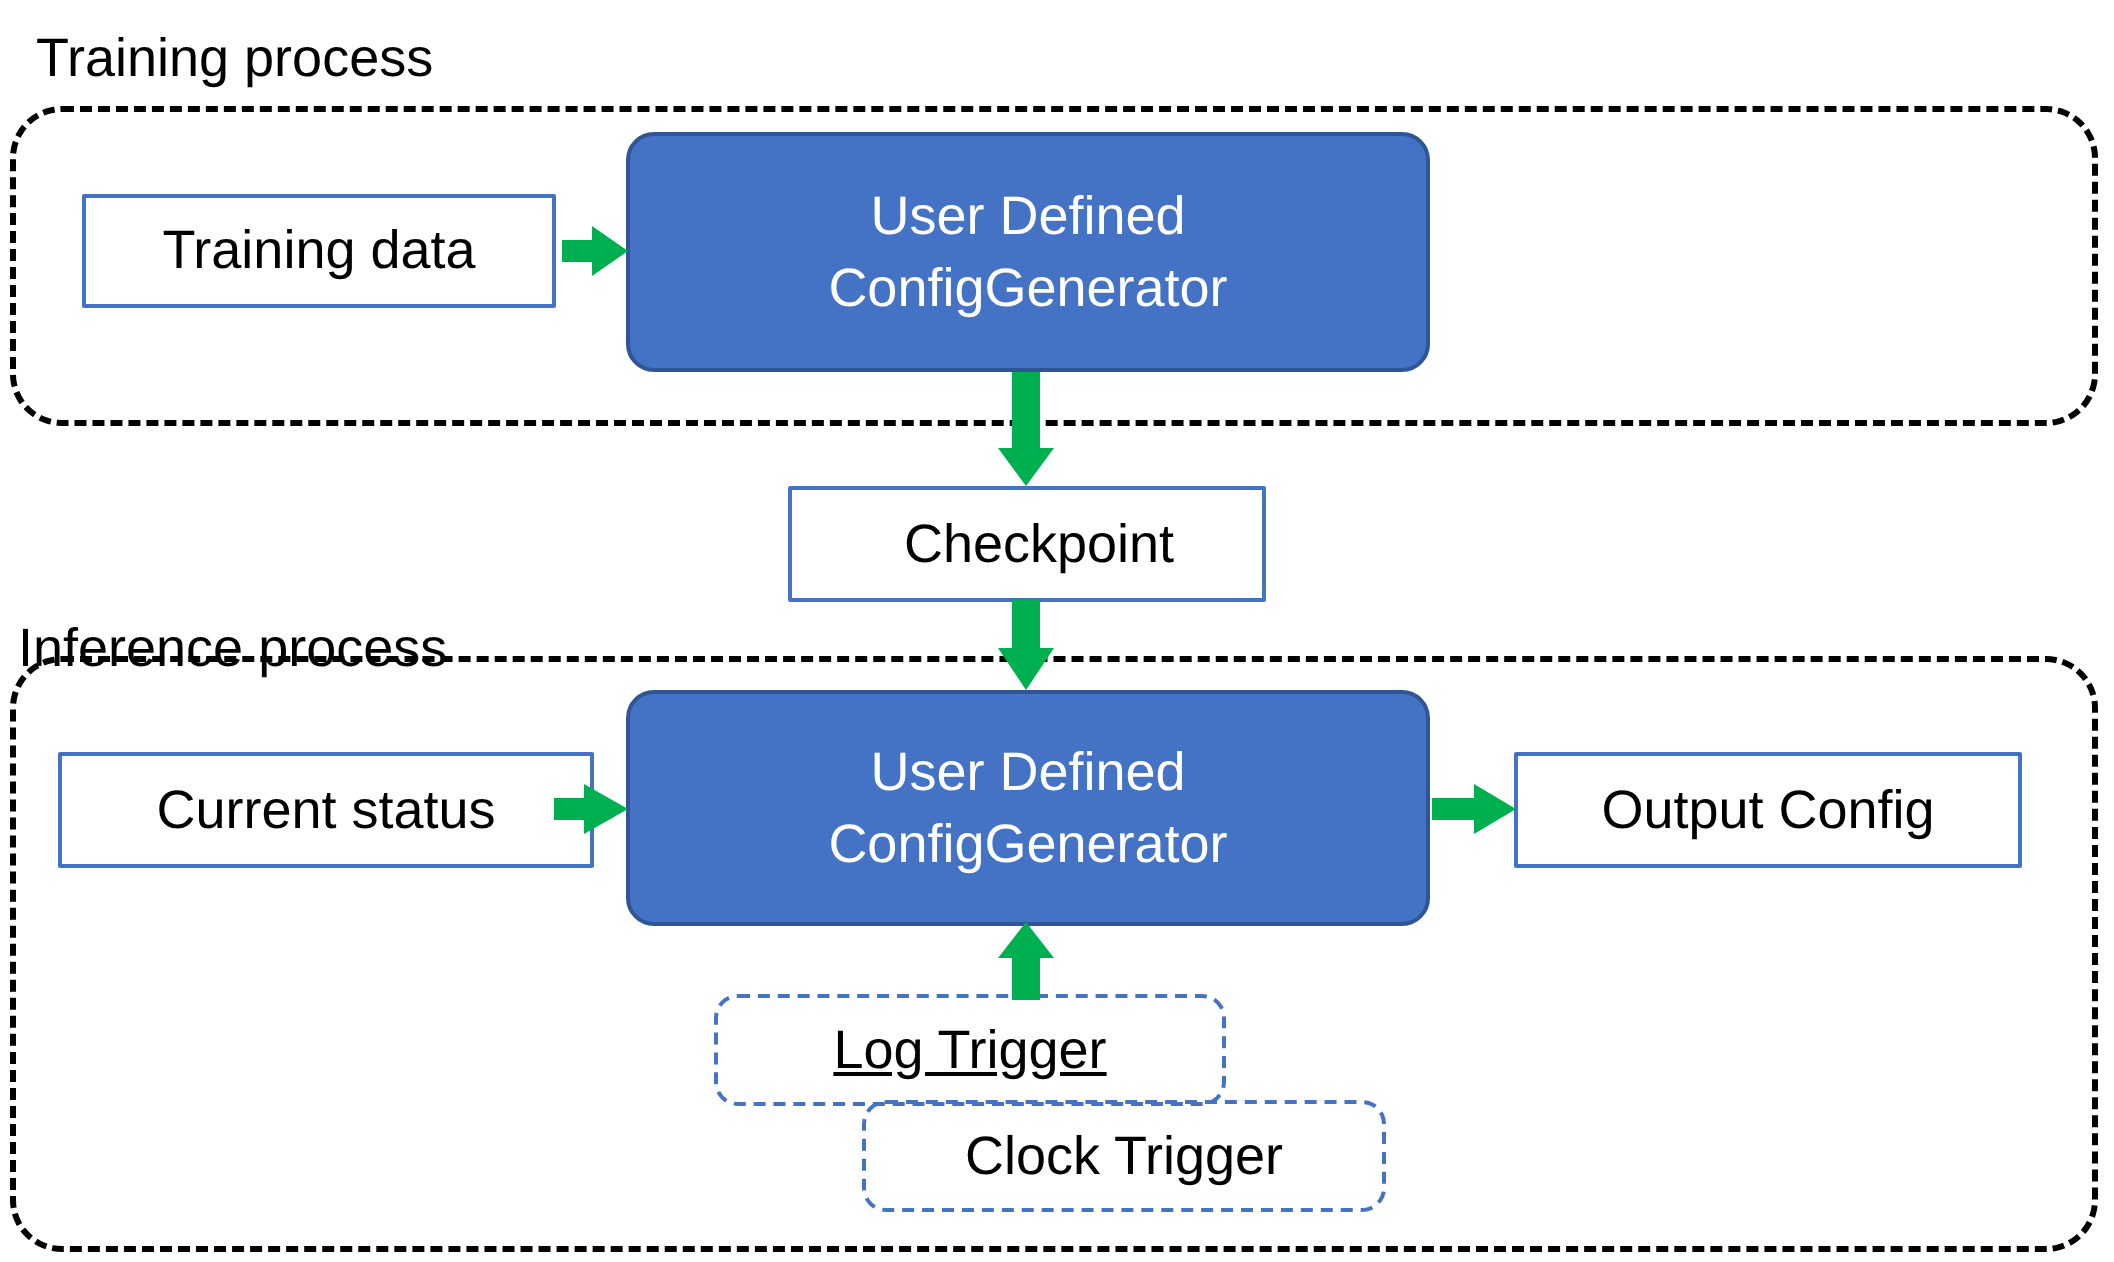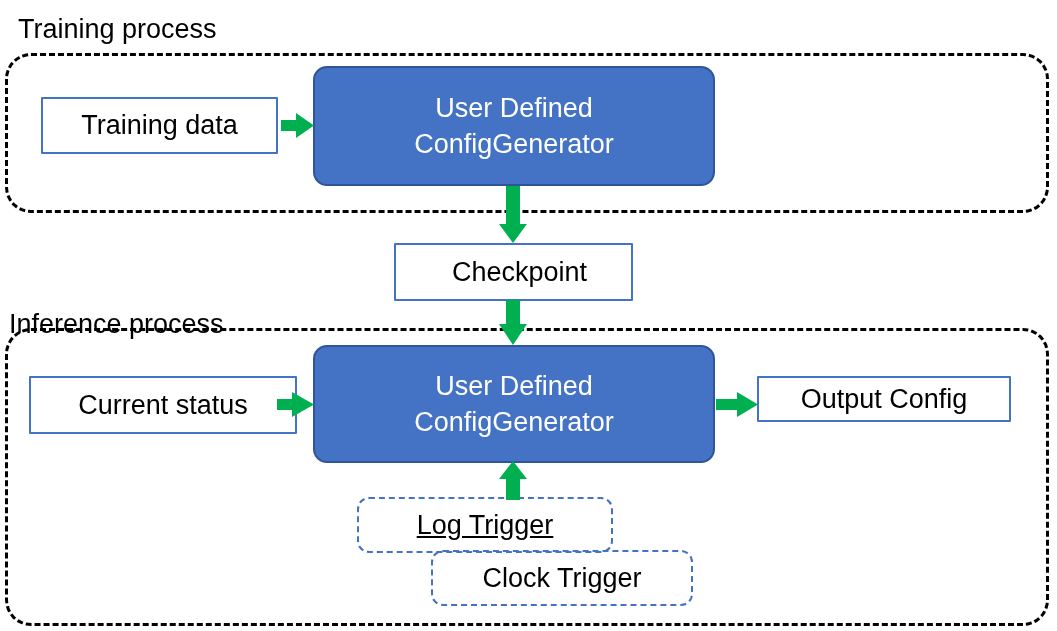--- a/index.html
+++ b/index.html
@@ -63,21 +63,21 @@
     justify-content: center;
     font-size: 27px;
     color: #000000;
     white-space: nowrap;
     font-family: "Liberation Sans", sans-serif;
   }
 
   #box-training-data { left: 41px;  top: 97px;  width: 237px; height: 57px; }
   #box-checkpoint    { left: 394px; top: 243px; width: 239px; height: 58px; padding-left: 12px; }
   #box-current-status{ left: 29px;  top: 376px; width: 268px; height: 58px; }
-  #box-output-config { left: 757px; top: 376px; width: 254px; height: 46px; }
+  #box-output-config { left: 757px; top: 376px; width: 254px; height: 58px; }
 
   
   .proc-box {
     position: absolute;
     box-sizing: border-box;
     background: #4472C4;
     border: 2px solid #2F5597;
     border-radius: 14px;
     display: flex;
     flex-direction: column;

